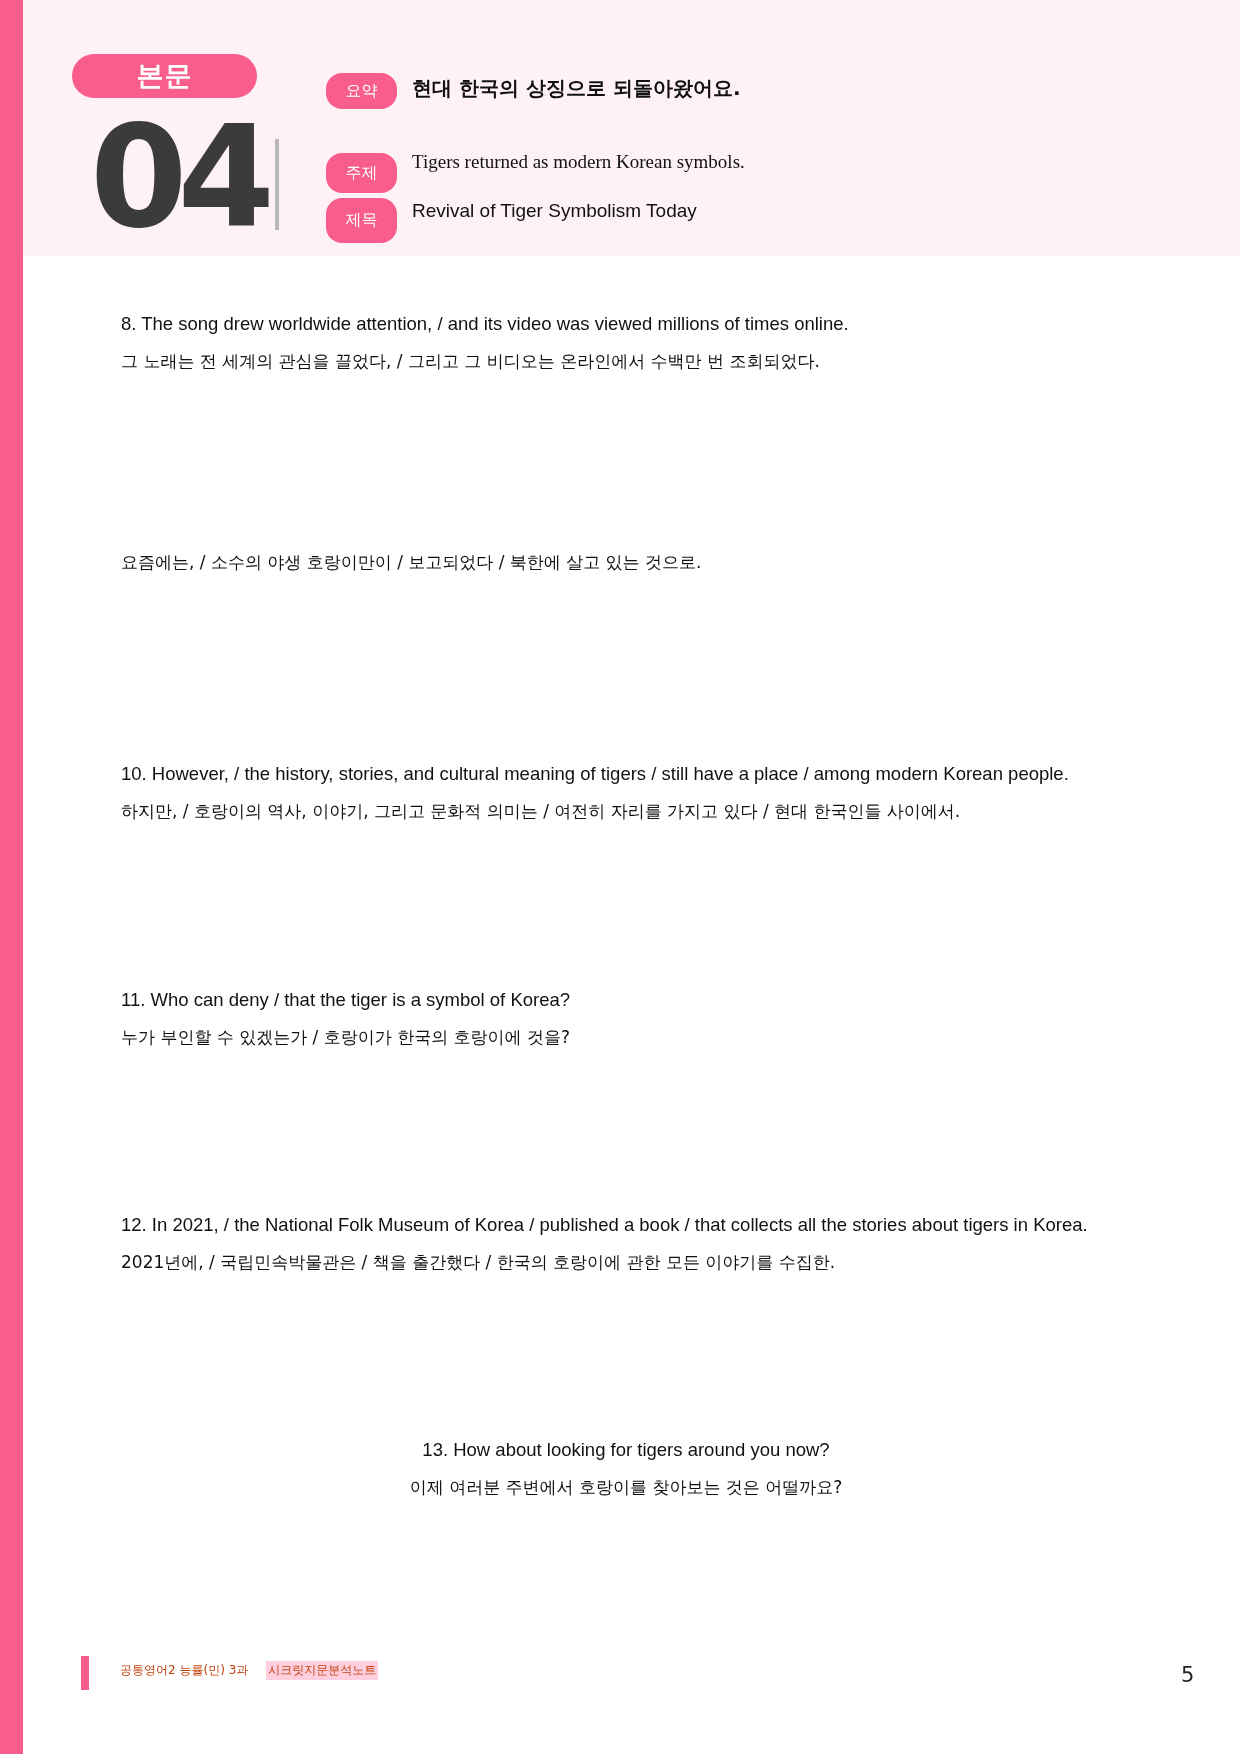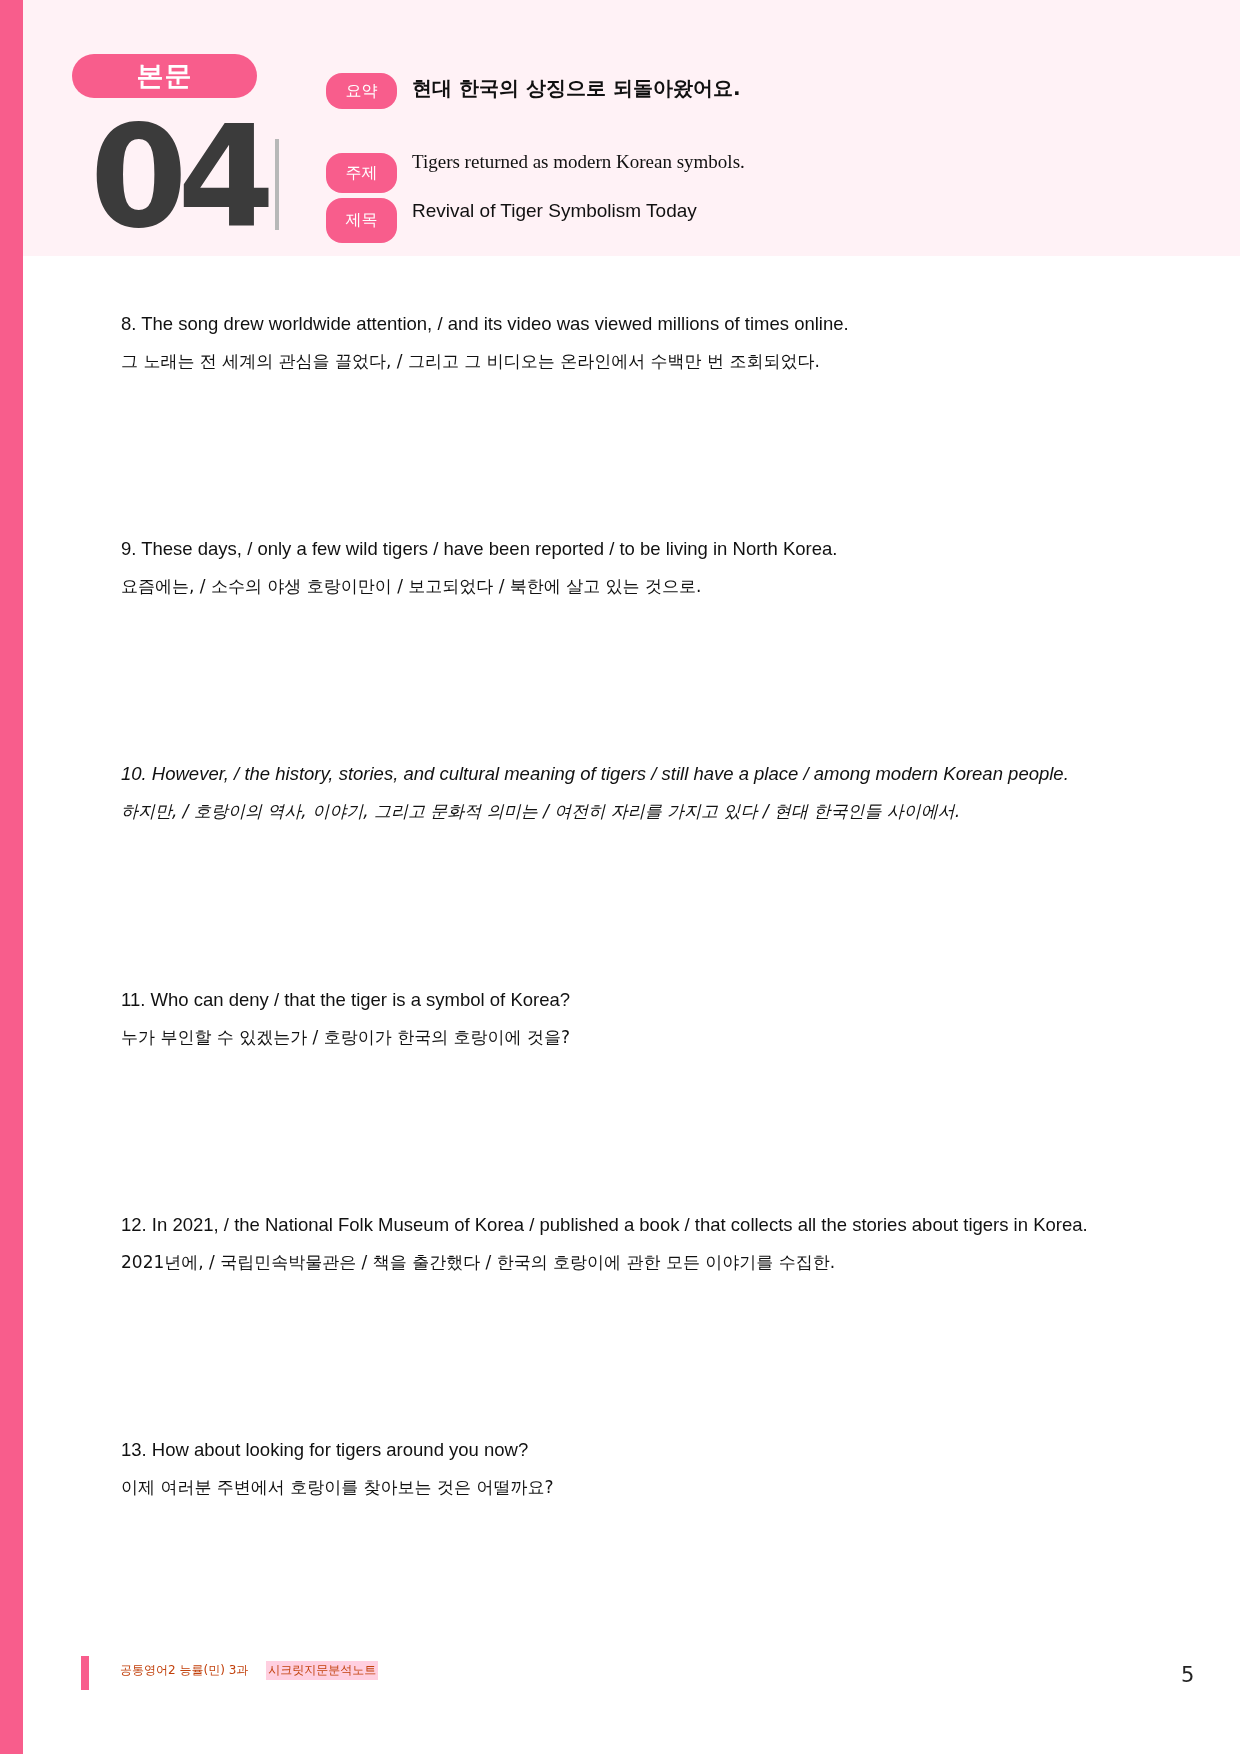--- a/index.html
+++ b/index.html
@@ -177,40 +177,39 @@
   <span>제목</span>
 </div>
 <div class="title-text">Revival of Tiger Symbolism Today</div>
 
 <div class="sentence-block" style="top: 312px;">
   <div class="sentence-en">8. The song drew worldwide attention, / and its video was viewed millions of times online.</div>
   <div class="sentence-ko">그 노래는 전 세계의 관심을 끌었다, / 그리고 그 비디오는 온라인에서 수백만 번 조회되었다.</div>
 </div>
 
 <div class="sentence-block" style="top: 537px;">
-  <div class="sentence-en">9. These days, / only a few wild tigers / have been reported / to be living in North Korea.</div>
   <div class="sentence-ko">요즘에는, / 소수의 야생 호랑이만이 / 보고되었다 / 북한에 살고 있는 것으로.</div>
 </div>
 
-<div class="sentence-block" style="top: 762px; font-style: italic;">
+<div class="sentence-block" style="top: 762px;">
   <div class="sentence-en">10. However, / the history, stories, and cultural meaning of tigers / still have a place / among modern Korean people.</div>
   <div class="sentence-ko">하지만, / 호랑이의 역사, 이야기, 그리고 문화적 의미는 / 여전히 자리를 가지고 있다 / 현대 한국인들 사이에서.</div>
 </div>
 
 <div class="sentence-block" style="top: 988px;">
   <div class="sentence-en">11. Who can deny / that the tiger is a symbol of Korea?</div>
   <div class="sentence-ko">누가 부인할 수 있겠는가 / 호랑이가 한국의 호랑이에 것을?</div>
 </div>
 
 <div class="sentence-block" style="top: 1213px;">
   <div class="sentence-en">12. In 2021, / the National Folk Museum of Korea / published a book / that collects all the stories about tigers in Korea.</div>
   <div class="sentence-ko">2021년에, / 국립민속박물관은 / 책을 출간했다 / 한국의 호랑이에 관한 모든 이야기를 수집한.</div>
 </div>
 
-<div class="sentence-block" style="top: 1438px;">
+<div class="sentence-block" style="top: 1438px; text-align: center;">
   <div class="sentence-en">13. How about looking for tigers around you now?</div>
   <div class="sentence-ko">이제 여러분 주변에서 호랑이를 찾아보는 것은 어떨까요?</div>
 </div>
 
 <div class="footer-bar"></div>
 <div class="footer-text">
   <span>공통영어2 능률(민) 3과</span>
   <span class="footer-highlight">시크릿지문분석노트</span>
 </div>
 

